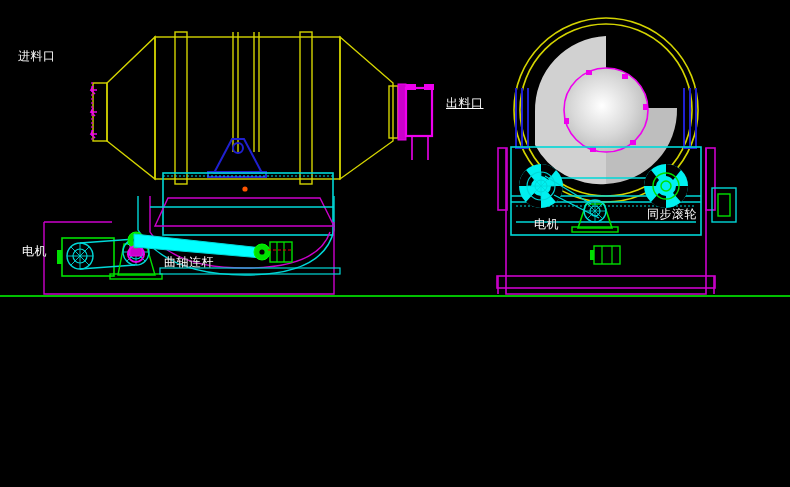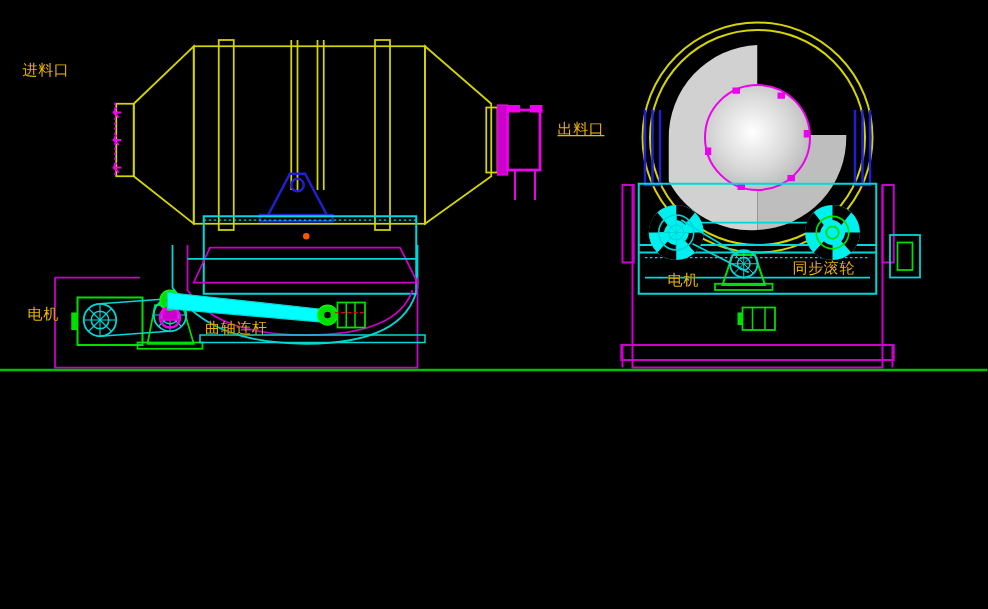--- a/index.html
+++ b/index.html
@@ -21,21 +21,21 @@
     background: #000000;
   }
   #diagram {
     position: absolute;
     left: 0; top: 0;
     width: 790px;
     height: 300px;
   }
   .cad-label {
     position: absolute;
-    color: #eab308;
+    color: #ffffff;
     font-size: 12px;
     font-family: "DejaVu Sans", "Liberation Sans", sans-serif;
     white-space: nowrap;
     letter-spacing: 0.5px;
     text-shadow: 0 0 1px #000;
   }
   #divider {
     position: absolute;
     left: 0;
     top: 295px;
@@ -264,21 +264,21 @@
         <rect x="718" y="194" width="12" height="22" fill="none" stroke="#00e000" stroke-width="1.4"></rect>
       </g>
     </g>
   </svg>
 
   <div class="cad-label" style="left:18px; top:48px;">进料口</div>
   <div class="cad-label" style="left:446px; top:95px;text-decoration:underline;">出料口</div>
   <div class="cad-label" style="left:22px; top:243px;">电机</div>
   <div class="cad-label" style="left:164px; top:254px;">曲轴连杆</div>
   <div class="cad-label" style="left:534px; top:216px;">电机</div>
-  <div class="cad-label" style="left:634px; top:206px;">同步滚轮</div>
+  <div class="cad-label" style="left:647px; top:206px;">同步滚轮</div>
 
   <div id="divider"></div>
 
   <div id="panel">
 
     
 
     
 
     

